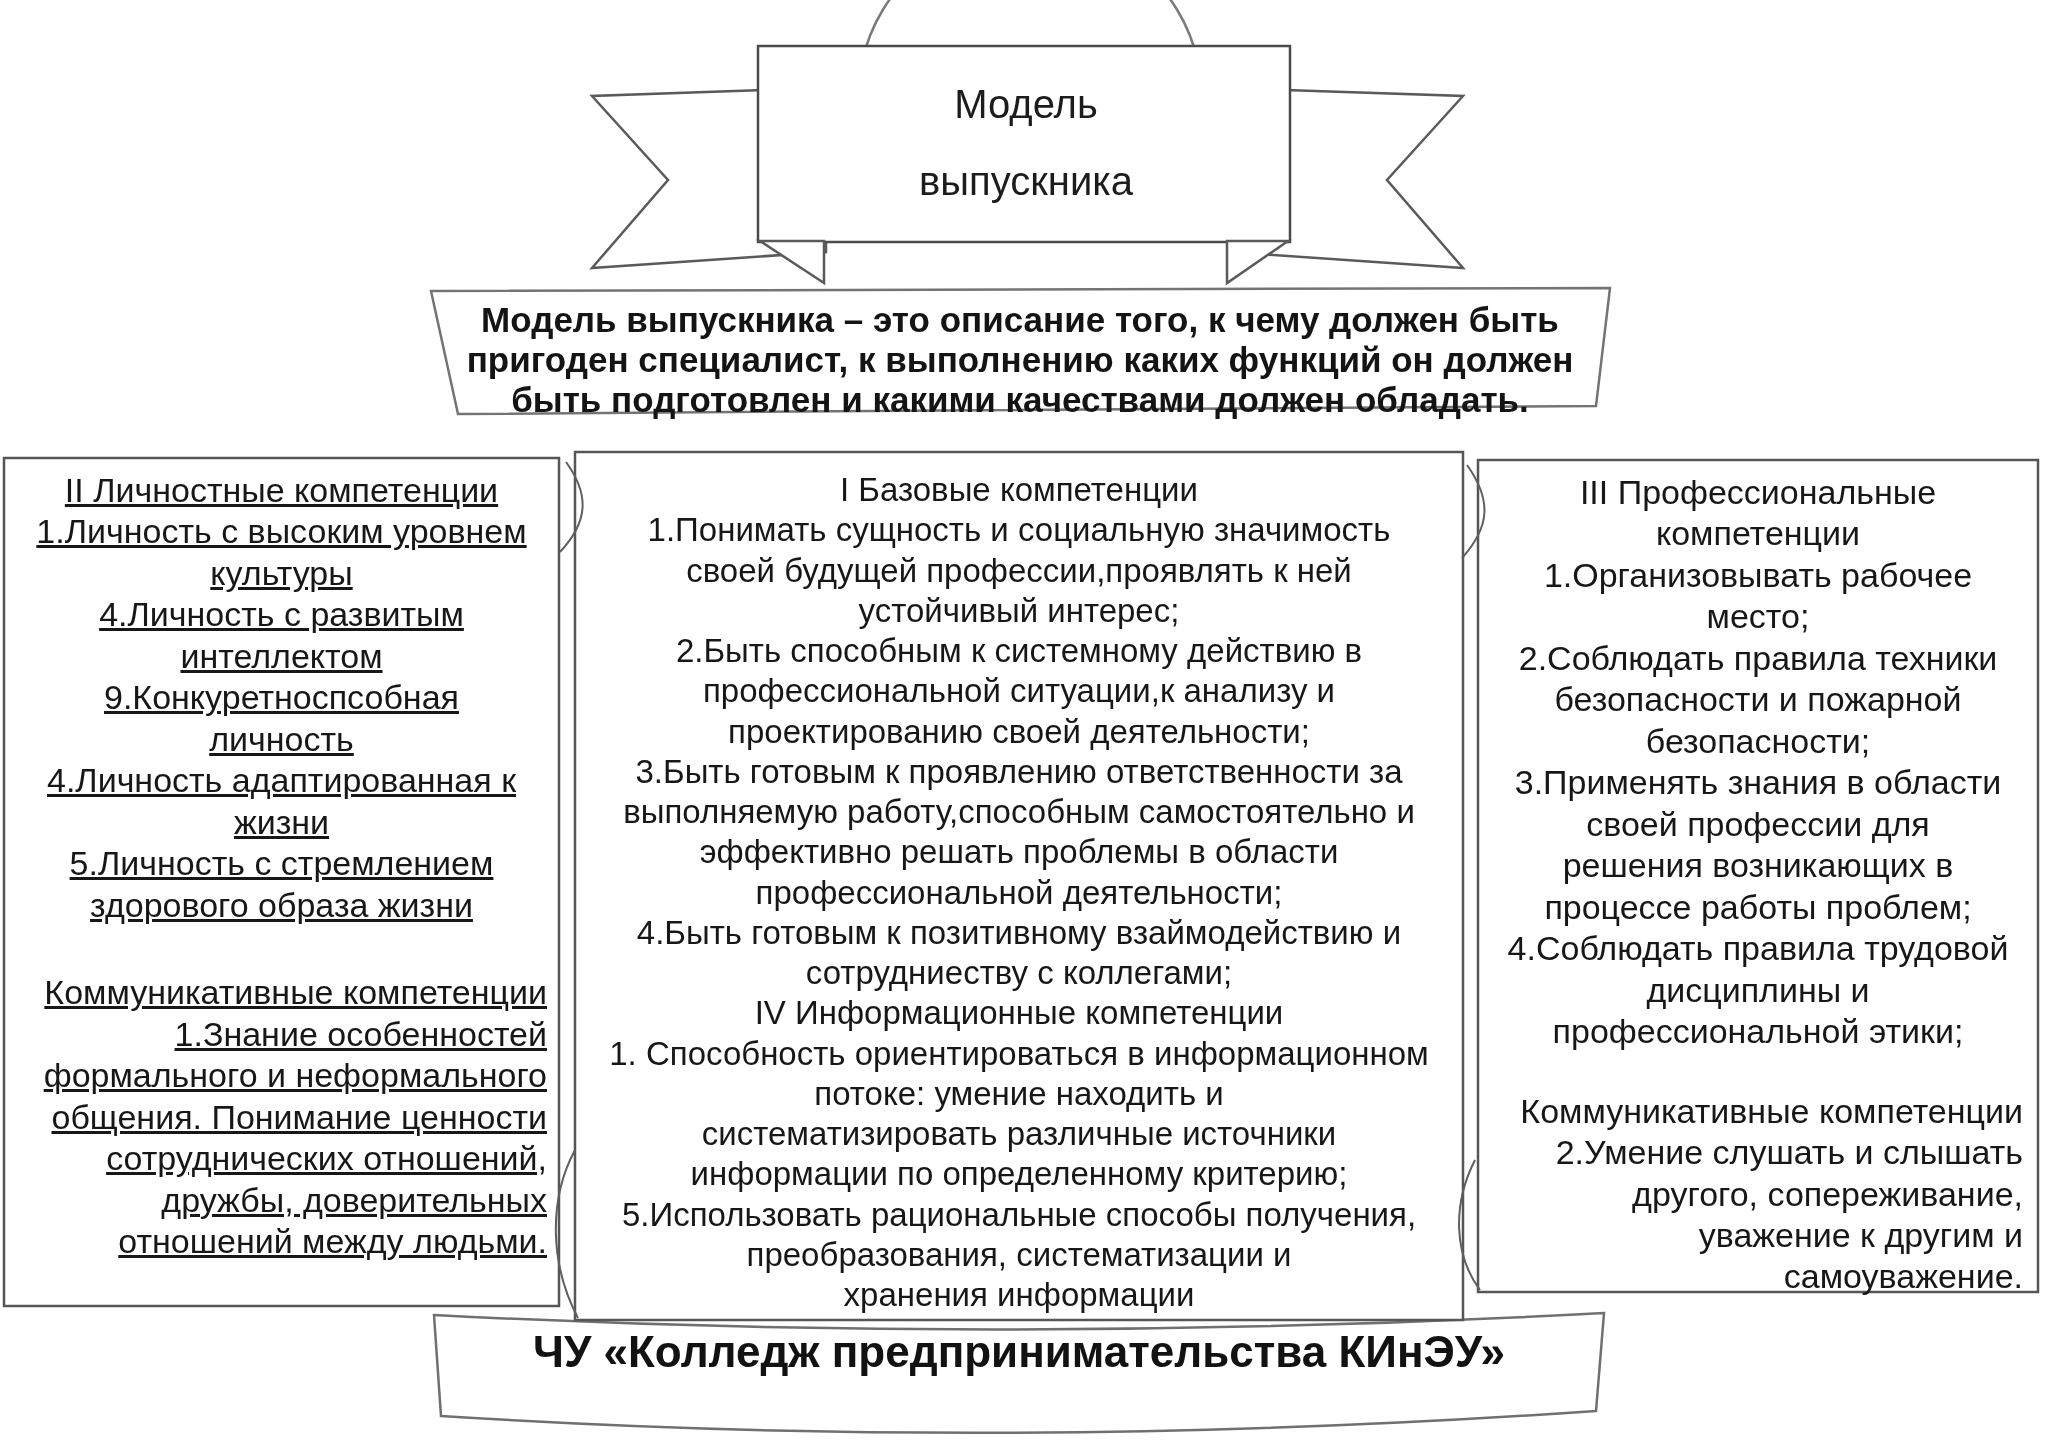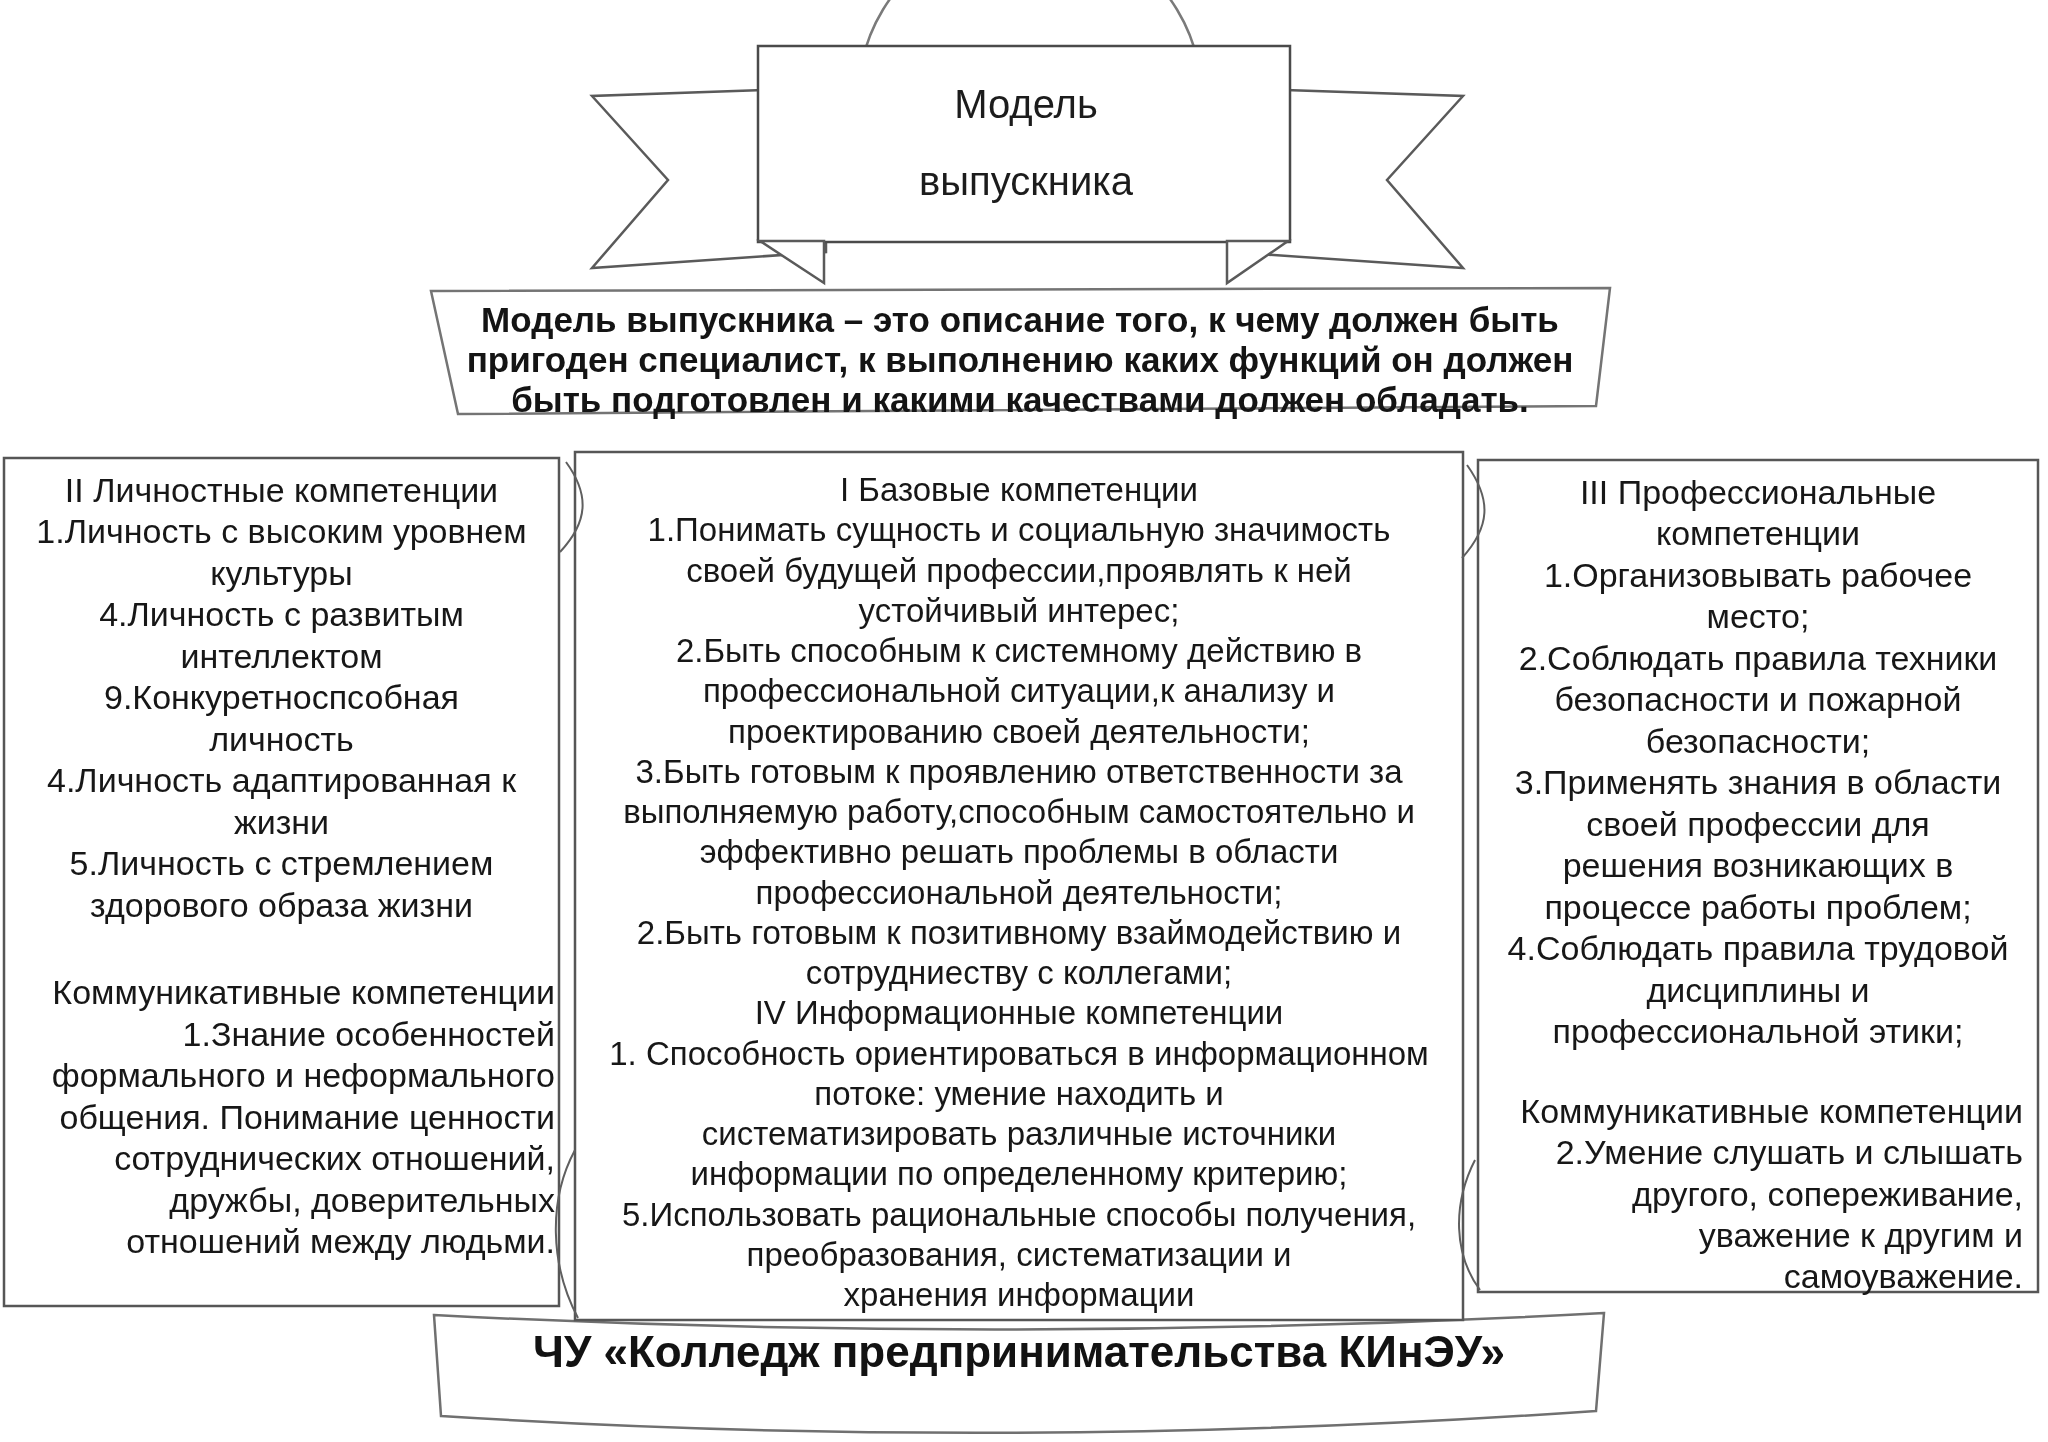--- a/index.html
+++ b/index.html
@@ -31,21 +31,21 @@
 
   
   .panel {
     position: absolute;
     font-size: 34px; line-height: 1.22; color: #171717;
   }
   .panel .p-heading, .panel .p-item { white-space: pre-line; }
   .center-align { text-align: center; }
   .left-align  { text-align: right; }
 
-  .panel.left  { left: 4px;    top: 458px; width: 555px; height: 664px; padding: 12px 4px 0; }
+  .panel.left  { left: 4px;    top: 458px; width: 555px; height: 664px; padding: 12px 12px 0; text-decoration: underline; }
   .panel.mid   { left: 575px;  top: 452px; width: 888px; height: 868px; padding: 18px 14px 0; font-size: 33px; }
   .panel.right { left: 1478px; top: 460px; width: 560px; height: 832px; padding: 12px 15px 0; }
 
   .panel.left  .sub { margin-top: 46px; }
   .panel.right .sub { margin-top: 38px; }
   .panel.mid   .sub { margin-top: 0; }
 
   
   .footer-text {
     position: absolute; left: 434px; top: 1326px; width: 1170px;
@@ -126,21 +126,21 @@
       <div class="p-item">1.Понимать сущность и социальную значимость
 своей будущей профессии,проявлять к ней
 устойчивый интерес;</div>
       <div class="p-item">2.Быть способным к системному действию в
 профессиональной ситуации,к анализу и
 проектированию своей деятельности;</div>
       <div class="p-item">3.Быть готовым к проявлению ответственности за
 выполняемую работу,способным самостоятельно и
 эффективно решать проблемы в области
 профессиональной деятельности;</div>
-      <div class="p-item">2.Быть готовым к позитивному взаймодействию и
+      <div class="p-item">4.Быть готовым к позитивному взаймодействию и
 сотрудниеству с коллегами;</div>
     </div>
     <div class="block center-align sub">
       <div class="p-heading">IV Информационные компетенции</div>
       <div class="p-item">1. Способность ориентироваться в информационном
 потоке: умение находить и
 систематизировать различные источники
 информации по определенному критерию;</div>
       <div class="p-item">5.Использовать рациональные способы получения,
 преобразования, систематизации и

